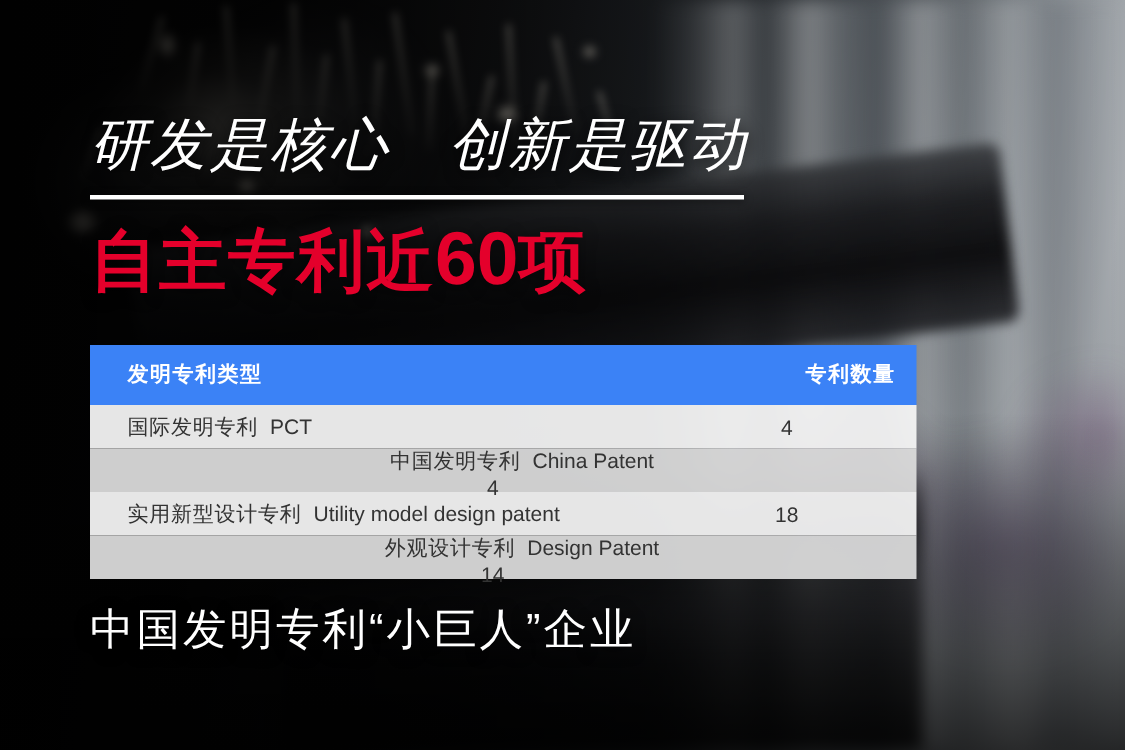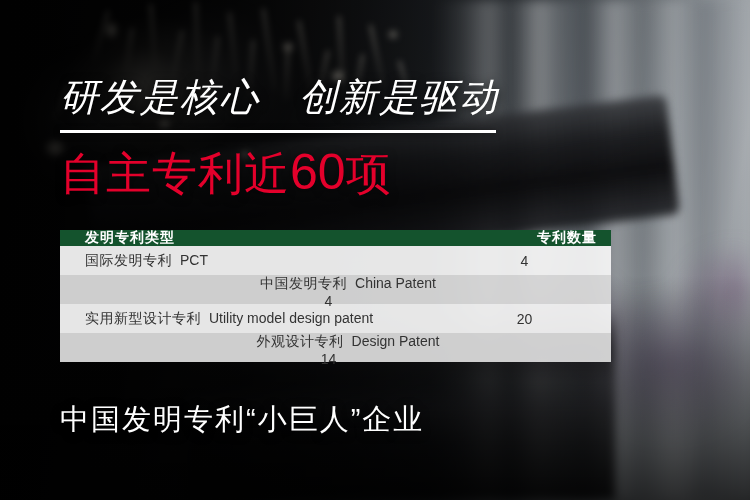--- a/index.html
+++ b/index.html
@@ -154,42 +154,42 @@
     box-shadow: 0 1px 6px rgba(0,0,0,0.6);
   }
 
   .headline-sub {
     position: absolute;
     left: 60px;
     top: 145px;
     font-size: 45px;
     line-height: 1.08;
     color: #e4002b;
-    font-weight: 400;
+    font-weight: 700;
     letter-spacing: 1px;
     white-space: nowrap;
     text-shadow: 0 2px 10px rgba(0,0,0,0.55);
   }
   .headline-sub .big-num {
     font-size: 50px;
     letter-spacing: 0;
   }
 
   
   .patent-table {
     position: absolute;
     left: 60px;
     top: 230px;
     width: 551px;
   }
   .table-head {
     display: flex;
     align-items: center;
-    height: 16px;
-    background: #14532d;
+    height: 40px;
+    background: #3b82f6;
   }
   .th-type {
     flex: 1;
     padding-left: 25px;
     color: #ffffff;
     font-size: 14px;
     font-weight: 700;
     letter-spacing: 1px;
   }
   .th-count {
@@ -313,21 +313,21 @@
         <div class="td-type">
           <span class="cn">中国发明专利</span><span class="en">China Patent</span>
         </div>
         <div class="td-count">4</div>
       </div>
 
       <div class="table-row odd">
         <div class="td-type">
           <span class="cn">实用新型设计专利</span><span class="en">Utility model design patent</span>
         </div>
-        <div class="td-count">20</div>
+        <div class="td-count">18</div>
       </div>
 
       <div class="table-row even">
         <div class="td-type">
           <span class="cn">外观设计专利</span><span class="en">Design Patent</span>
         </div>
         <div class="td-count">14</div>
       </div>
 
     </div>

